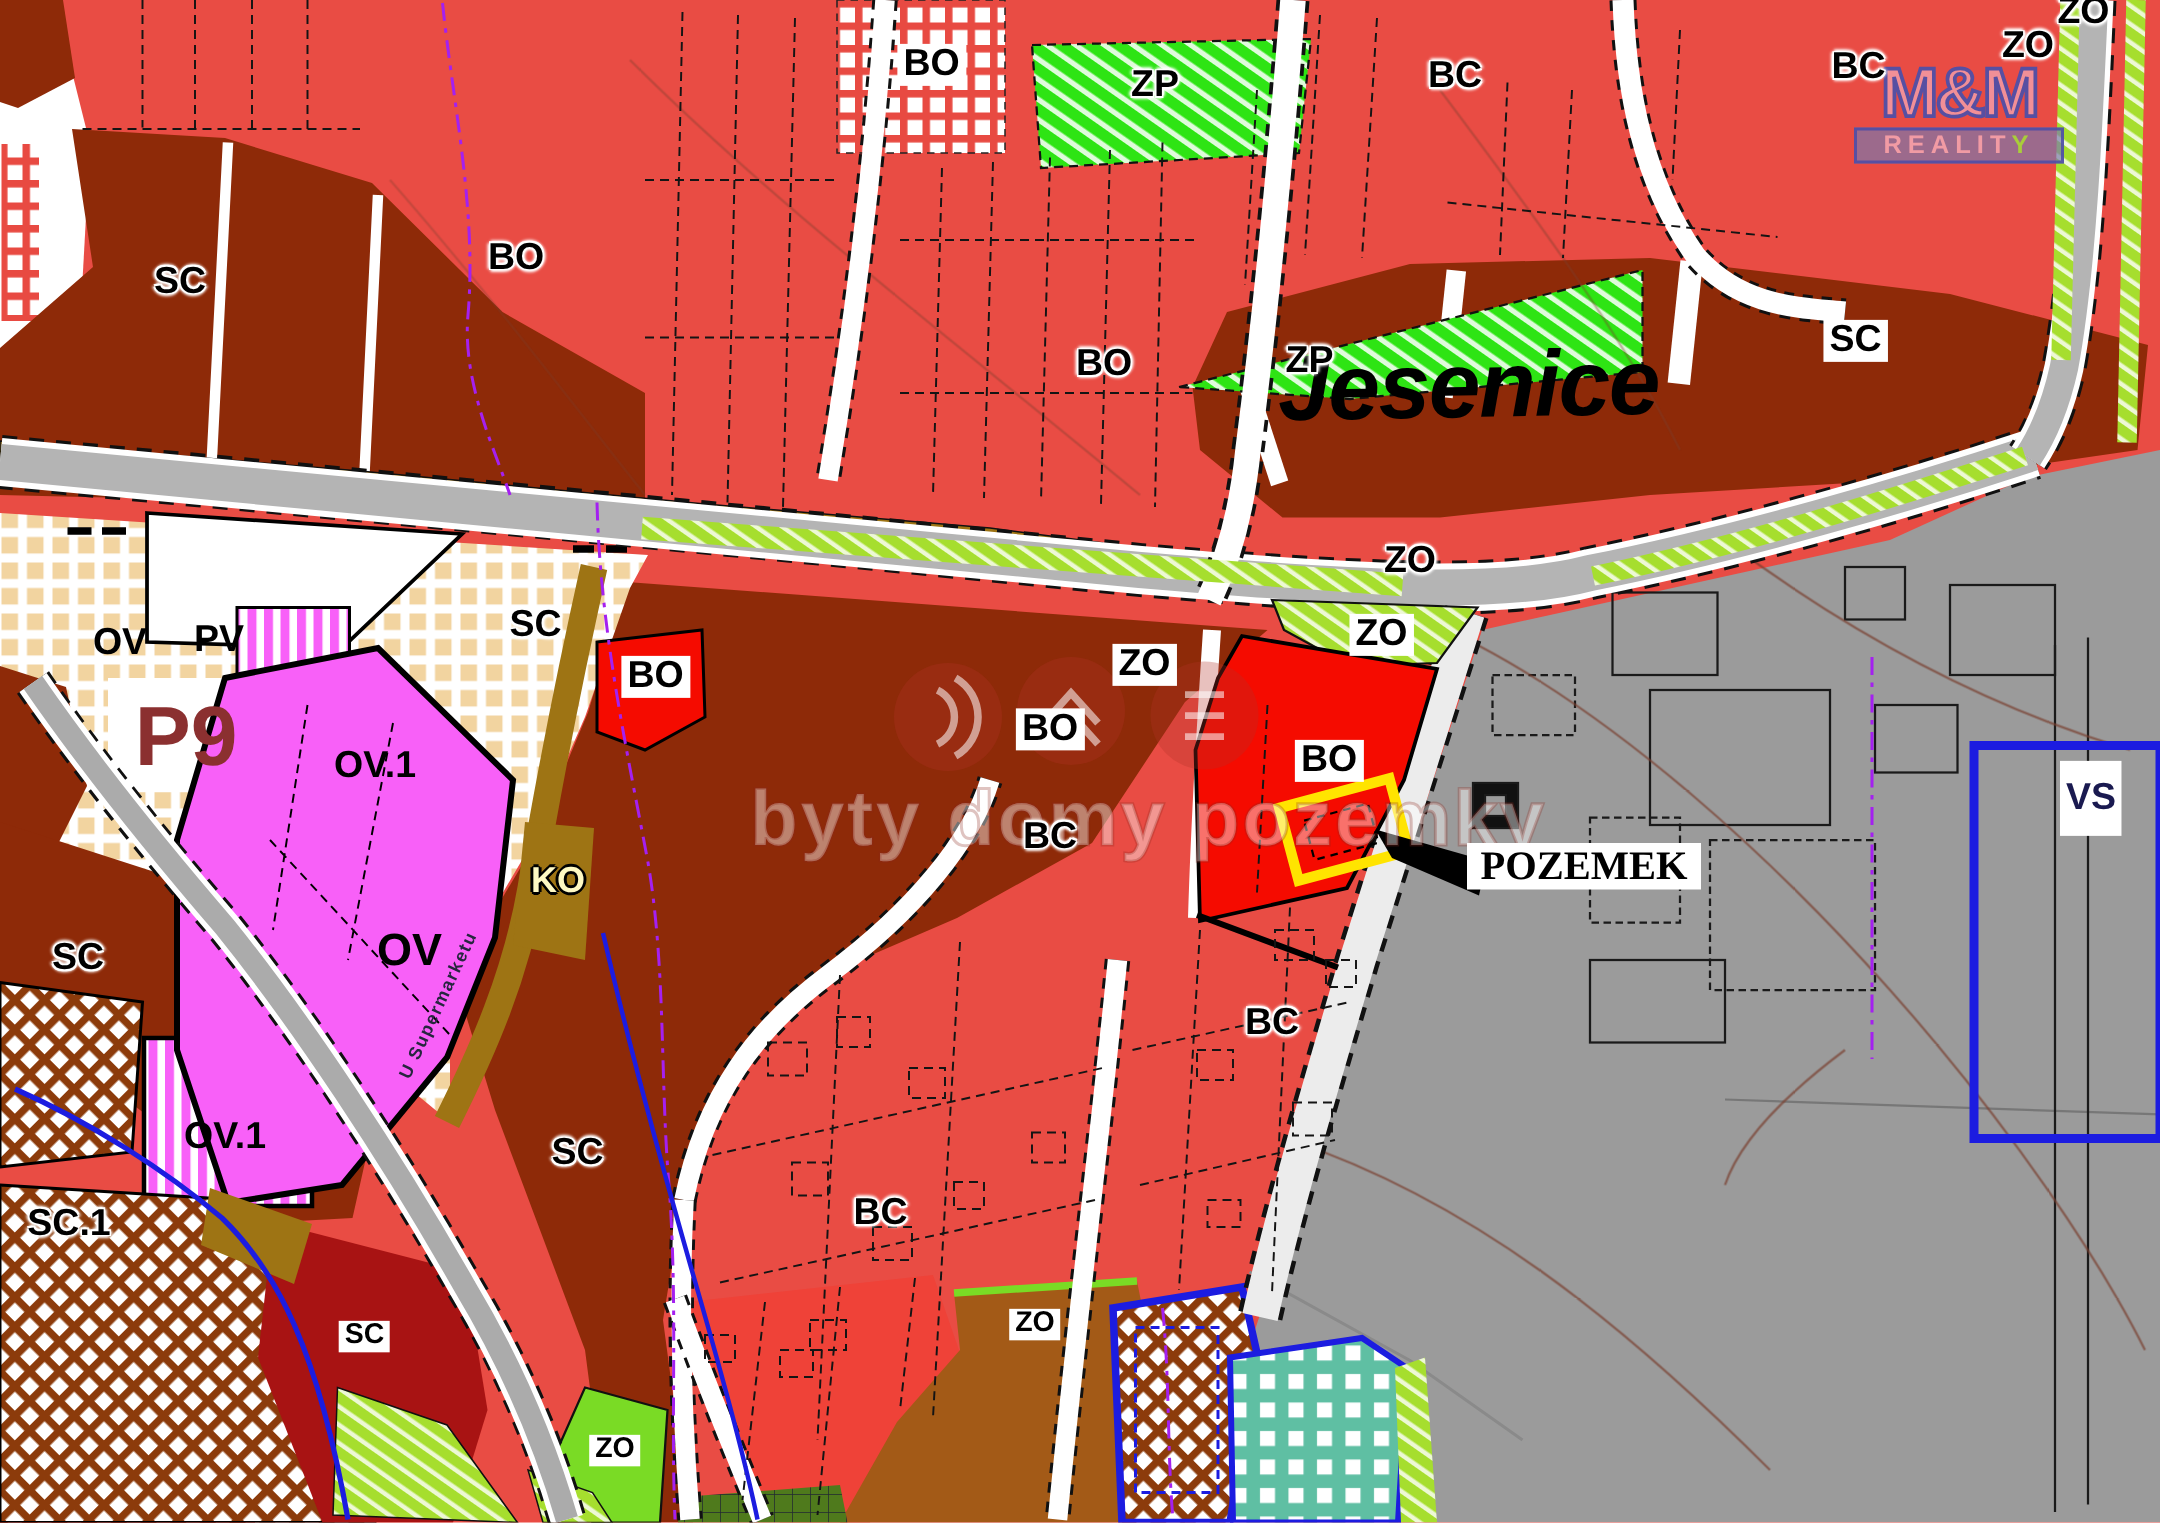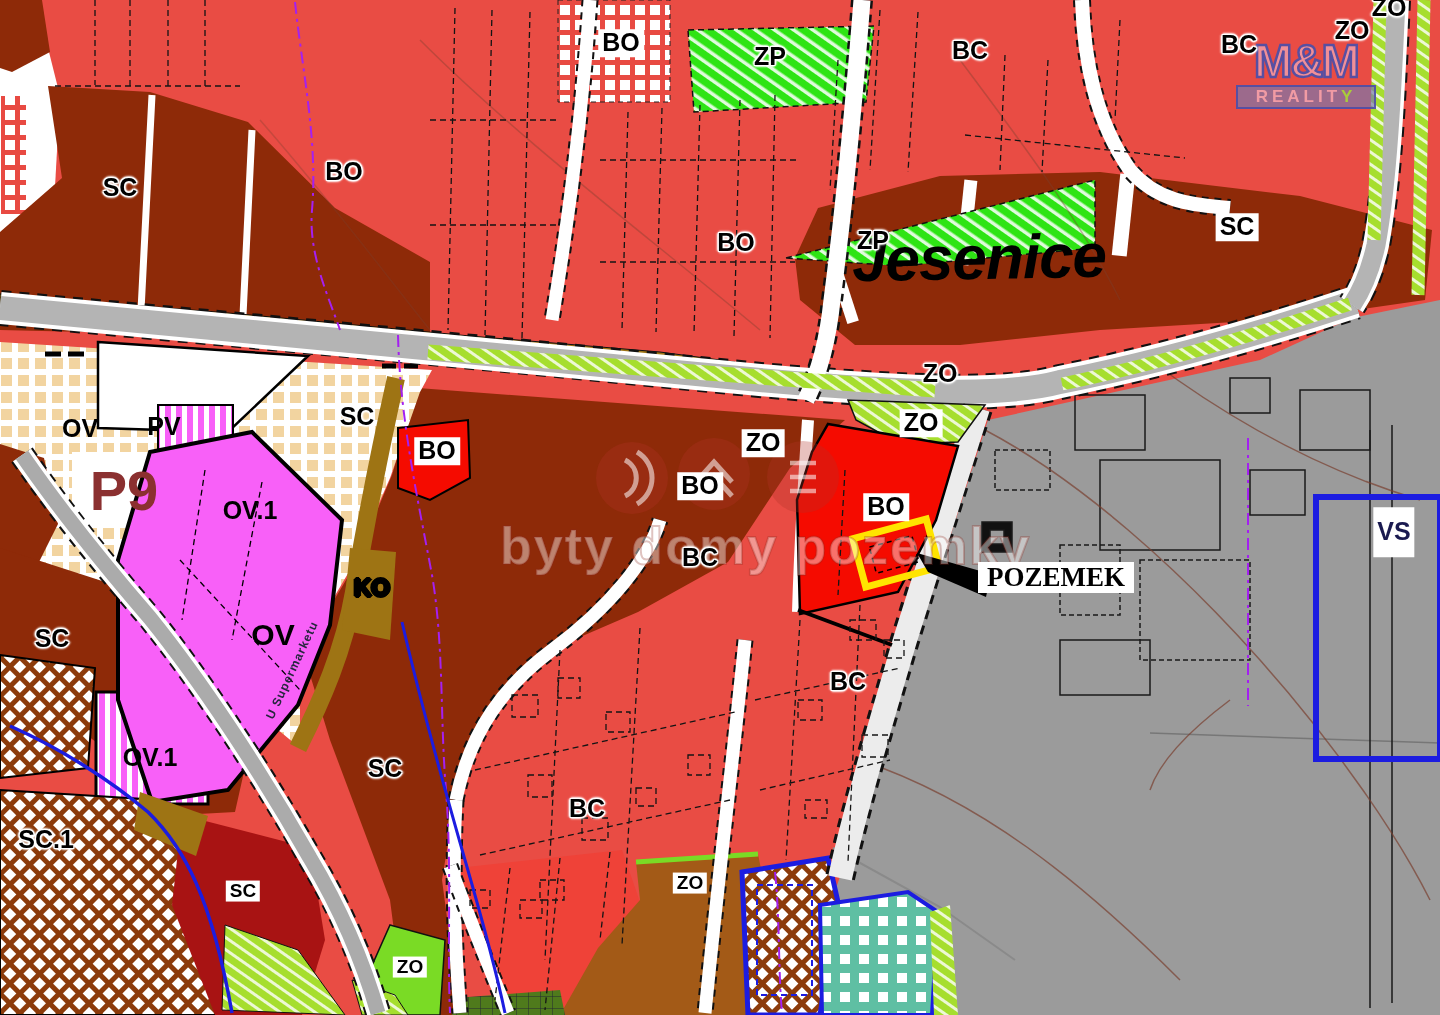--- a/index.html
+++ b/index.html
@@ -5,21 +5,21 @@
   html,body{margin:0;padding:0;background:#fff;font-family:"Liberation Sans",sans-serif;}
   #stage{position:relative;width:1440px;height:1015px;overflow:hidden;background:#E94C44;}
   #map-svg{position:absolute;left:0;top:0;}
   #label-layer{position:absolute;left:0;top:0;width:100%;height:100%;}
   .lbl{position:absolute;transform:translate(-50%,-50%);font-weight:bold;font-size:25px;
        color:#000;white-space:nowrap;line-height:1.1;}
   .lbl.box{background:#fff;padding:0 4px;}
   .lbl.halo{text-shadow:-2px 0 2px #fff,2px 0 2px #fff,0 -2px 2px #fff,0 2px 2px #fff,
             -1px -1px 0 #fff,1px 1px 0 #fff,-1px 1px 0 #fff,1px -1px 0 #fff;}
   .lbl.box-navy{background:#fff;padding:11px 4px;color:#1A1A50;}
-  .lbl.white-outline{color:#000000;font-size:24px;text-shadow:-2px 0 0 #000,2px 0 0 #000,
+  .lbl.white-outline{color:#fef9c3;font-size:24px;text-shadow:-2px 0 0 #000,2px 0 0 #000,
             0 -2px 0 #000,0 2px 0 #000,-1px -1px 0 #000,1px 1px 0 #000,1px -1px 0 #000,-1px 1px 0 #000;}
   .lbl.p9{color:#8B3030;font-size:56px;font-weight:800;}
   .lbl.sm{font-size:19px;}
   .lbl.lg{font-size:30px;}
   #place-title{position:absolute;left:852px;top:222px;font-size:62px;font-style:italic;
        font-weight:800;letter-spacing:-1px;color:#000;transform:rotate(-1deg);white-space:nowrap;}
   #watermark-text{position:absolute;left:500px;top:516px;font-size:52px;font-weight:bold;
        letter-spacing:2px;color:rgba(255,255,255,.42);-webkit-text-stroke:2px rgba(140,40,30,.28);
        white-space:nowrap;}
   #street-label{position:absolute;left:292px;top:670px;font-size:12px;font-weight:bold;
@@ -305,27 +305,27 @@
       <div class="lbl halo" style="left: 357px; top: 417px;">SC</div>
       <div class="lbl box" style="left: 437px; top: 451px;">BO</div>
       <div class="lbl halo" style="left: 940px; top: 374px;">ZO</div>
       <div class="lbl box" style="left: 763px; top: 443px;">ZO</div>
       <div class="lbl box" style="left: 700px; top: 486px;">BO</div>
       <div class="lbl box" style="left: 921px; top: 423px;">ZO</div>
       <div class="lbl box" style="left: 886px; top: 507px;">BO</div>
       <div class="lbl halo" style="left: 700px; top: 558px;">BC</div>
       <div class="lbl box-navy" style="left: 1394px; top: 532px;">VS</div>
       <div class="lbl plain" style="left: 80px; top: 429px;">OV</div>
-      <div class="lbl plain" style="left: 164px; top: 427px;">PV</div>
+      <div class="lbl plain" style="left: 146px; top: 427px;">PV</div>
       <div class="lbl p9" style="left: 124px; top: 491px;">P9</div>
       <div class="lbl plain" style="left: 250px; top: 511px;">OV.1</div>
       <div class="lbl plain lg" style="left: 273px; top: 634px;">OV</div>
       <div class="lbl white-outline" style="left: 372px; top: 588px;">KO</div>
       <div class="lbl halo" style="left: 52px; top: 639px;">SC</div>
-      <div class="lbl halo" style="left: 46px; top: 840px;">SC.1</div>
+      <div class="lbl halo" style="left: 46px; top: 816px;">SC.1</div>
       <div class="lbl plain" style="left: 150px; top: 758px;">OV.1</div>
       <div class="lbl halo" style="left: 385px; top: 769px;">SC</div>
       <div class="lbl halo" style="left: 587px; top: 809px;">BC</div>
       <div class="lbl halo" style="left: 848px; top: 682px;">BC</div>
       <div class="lbl box sm" style="left: 690px; top: 883px;">ZO</div>
       <div class="lbl box sm" style="left: 410px; top: 967px;">ZO</div>
       <div class="lbl box sm" style="left: 243px; top: 891px;">SC</div>
     </div>
 
 </div>

